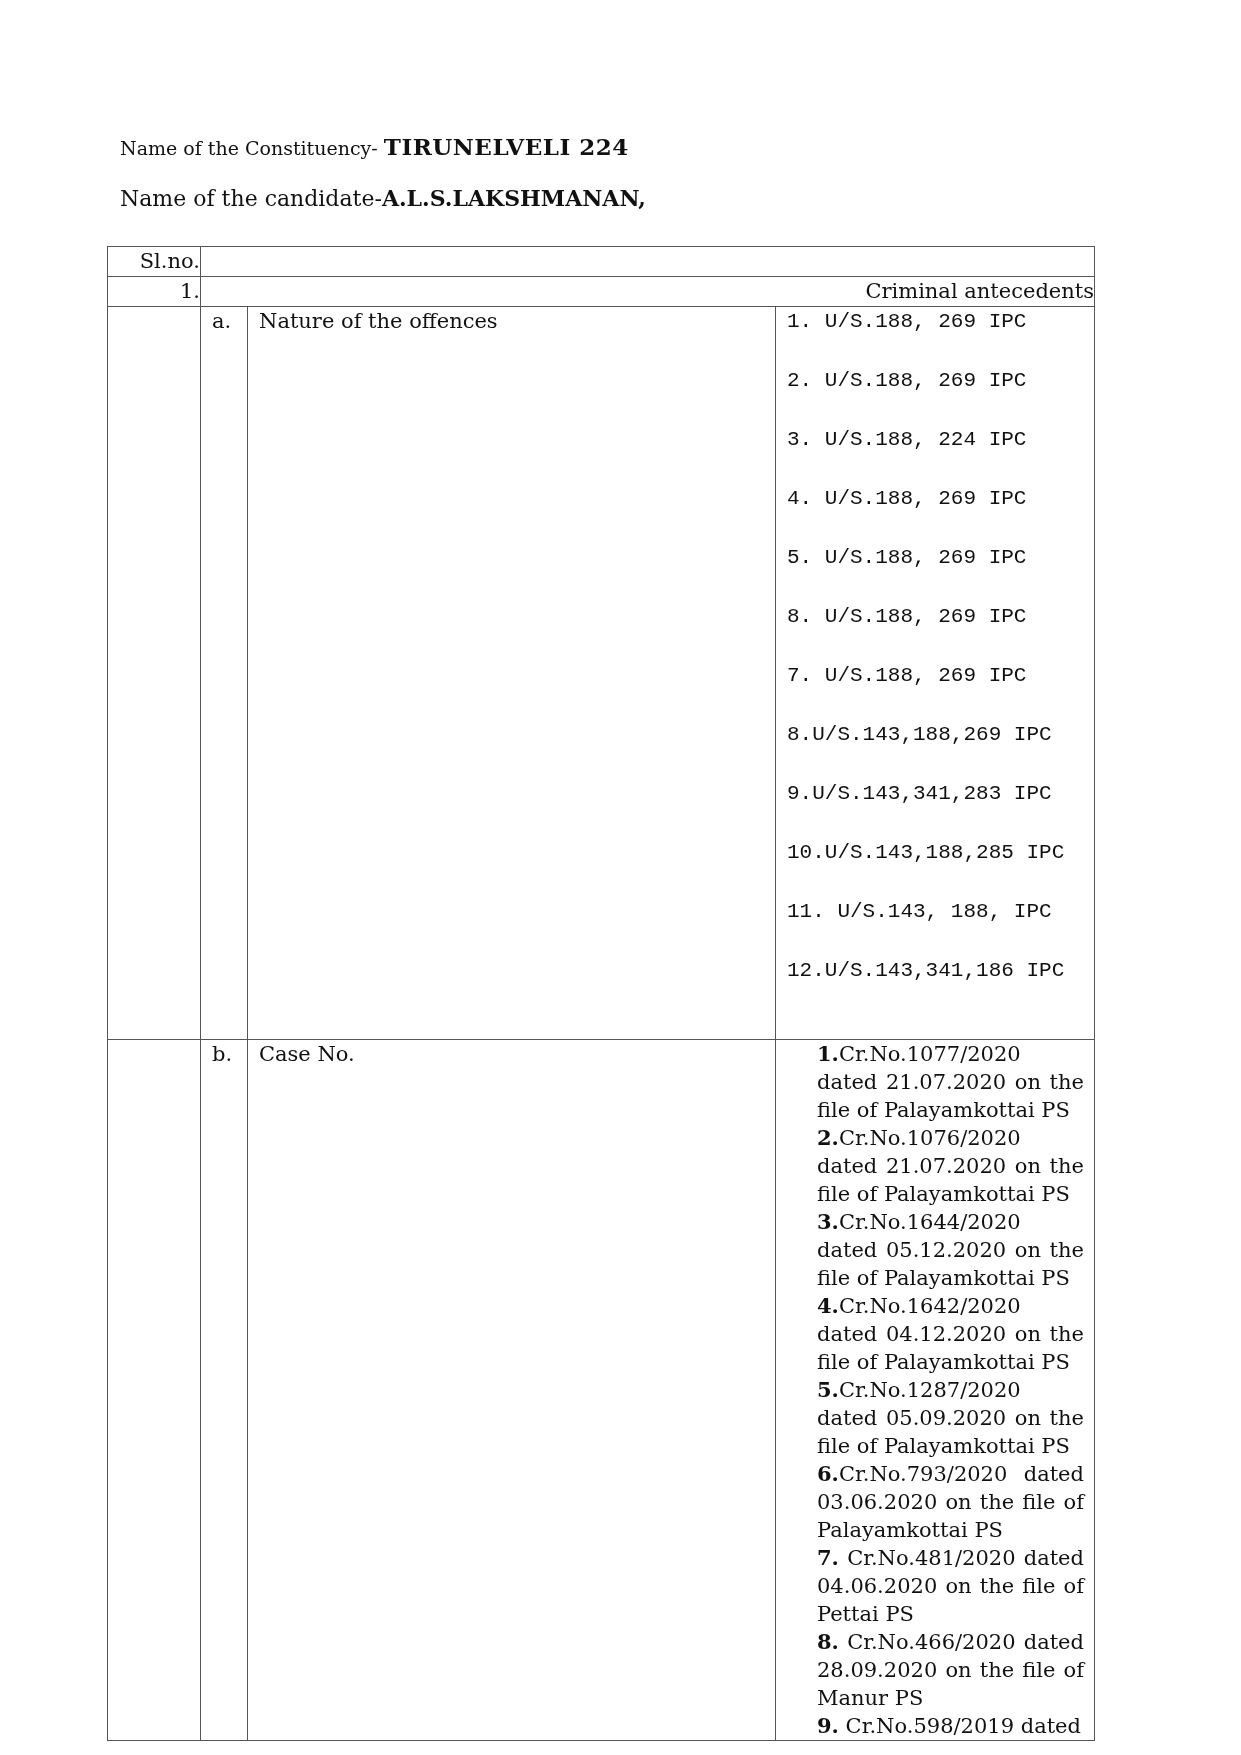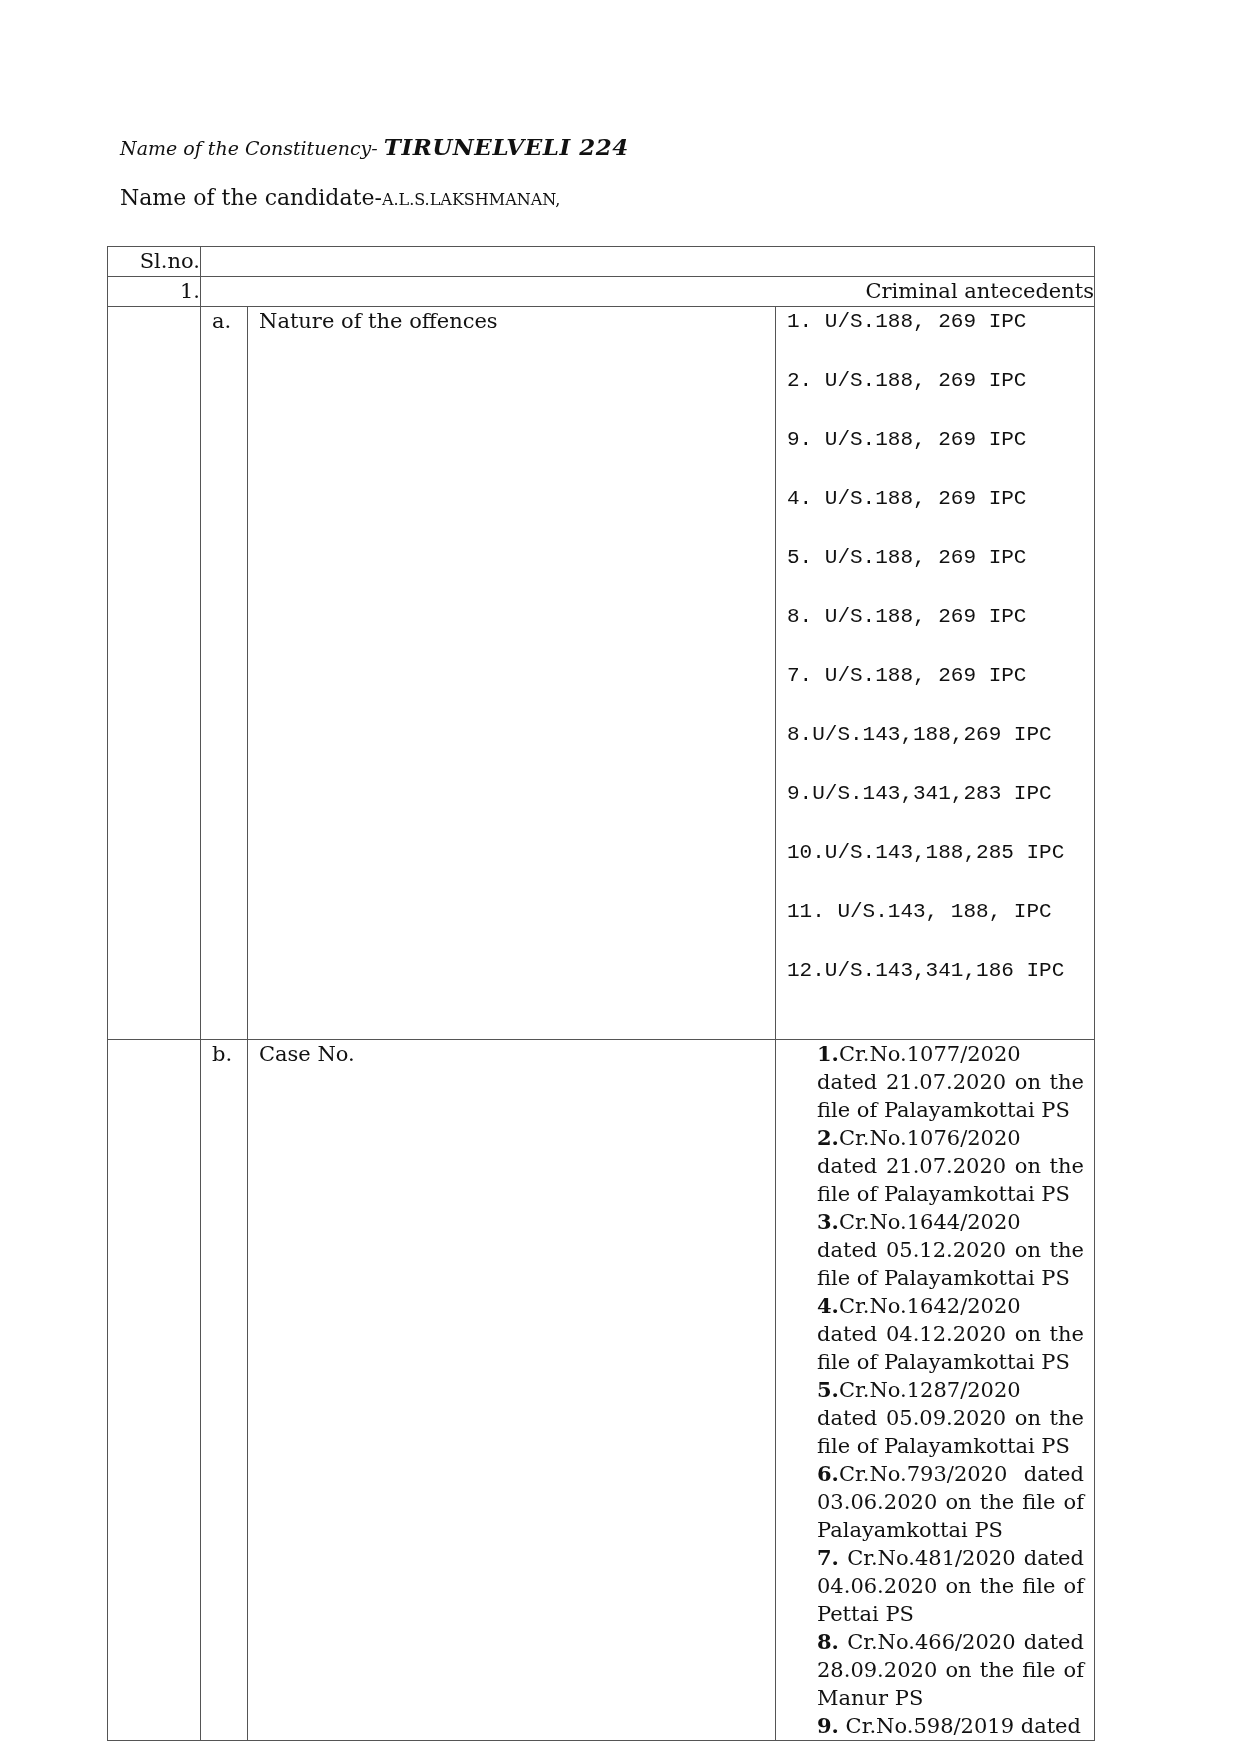--- a/index.html
+++ b/index.html
@@ -1,22 +1,22 @@
 <!DOCTYPE html>
 <html><head>
   <meta charset="utf-8">
   <style>
     html, body { margin: 0; padding: 0; background: #ffffff; }
     body { width: 1241px; height: 1755px; position: relative; overflow: hidden;
            font-family: "DejaVu Serif", "Liberation Serif", serif; color: #111; }
     .hdr { position: absolute; left: 120px; white-space: nowrap; }
-    .hdr1 { top: 133px; font-size: 19px; font-style: italic; }
+    .hdr1 { top: 133px; font-size: 19px; }
     .hdr1 b { font-size: 23px; font-family: "DejaVu Serif", serif; font-weight: bold; letter-spacing: 0.5px; }
     .hdr2 { top: 185px; font-size: 22px; }
-    .hdr2 b { font-size: 16px; font-weight: normal; }
+    .hdr2 b { font-size: 22px; font-weight: bold; }
 
     table.main { position: absolute; left: 107px; top: 246px; width: 987px;
                  border-collapse: collapse; table-layout: fixed; font-size: 21px; }
     table.main td { border: 1.5px solid #555; vertical-align: top; padding: 0 0 0 11px; line-height: 28px; }
     col.c1 { width: 93px; } col.c2 { width: 47px; } col.c3 { width: 528px; } col.c4 { width: 319px; }
     tr.r-head td, tr.r-sec td { height: 29px; text-align: right; }
     .offence-list { padding-top: 0; }
     .offence { display: block; margin-bottom: 30px; line-height: 29px; font-family: Liberation Mono, monospace; }
     .offence:last-child { margin-bottom: 16px; }
     tr.r-a td { height: 732px; }
@@ -51,21 +51,21 @@
     <td>1.</td>
     <td colspan="3">Criminal antecedents</td>
   </tr>
   <tr class="r-a">
     <td></td>
     <td>a.</td>
     <td>Nature of the offences</td>
     <td class="offence-list" id="offences">
           <span class="offence">1. U/S.188, 269 IPC</span>
           <span class="offence">2. U/S.188, 269  IPC</span>
-          <span class="offence">9. U/S.188, 269  IPC</span>
+          <span class="offence">3. U/S.188, 224  IPC</span>
           <span class="offence">4. U/S.188, 269  IPC</span>
           <span class="offence">5. U/S.188, 269  IPC</span>
           <span class="offence">8. U/S.188, 269  IPC</span>
           <span class="offence">7. U/S.188, 269  IPC</span>
           <span class="offence">8.U/S.143,188,269 IPC</span>
           <span class="offence">9.U/S.143,341,283 IPC</span>
           <span class="offence">10.U/S.143,188,285 IPC</span>
           <span class="offence">11. U/S.143, 188, IPC</span>
           <span class="offence">12.U/S.143,341,186 IPC</span>
         </td>

